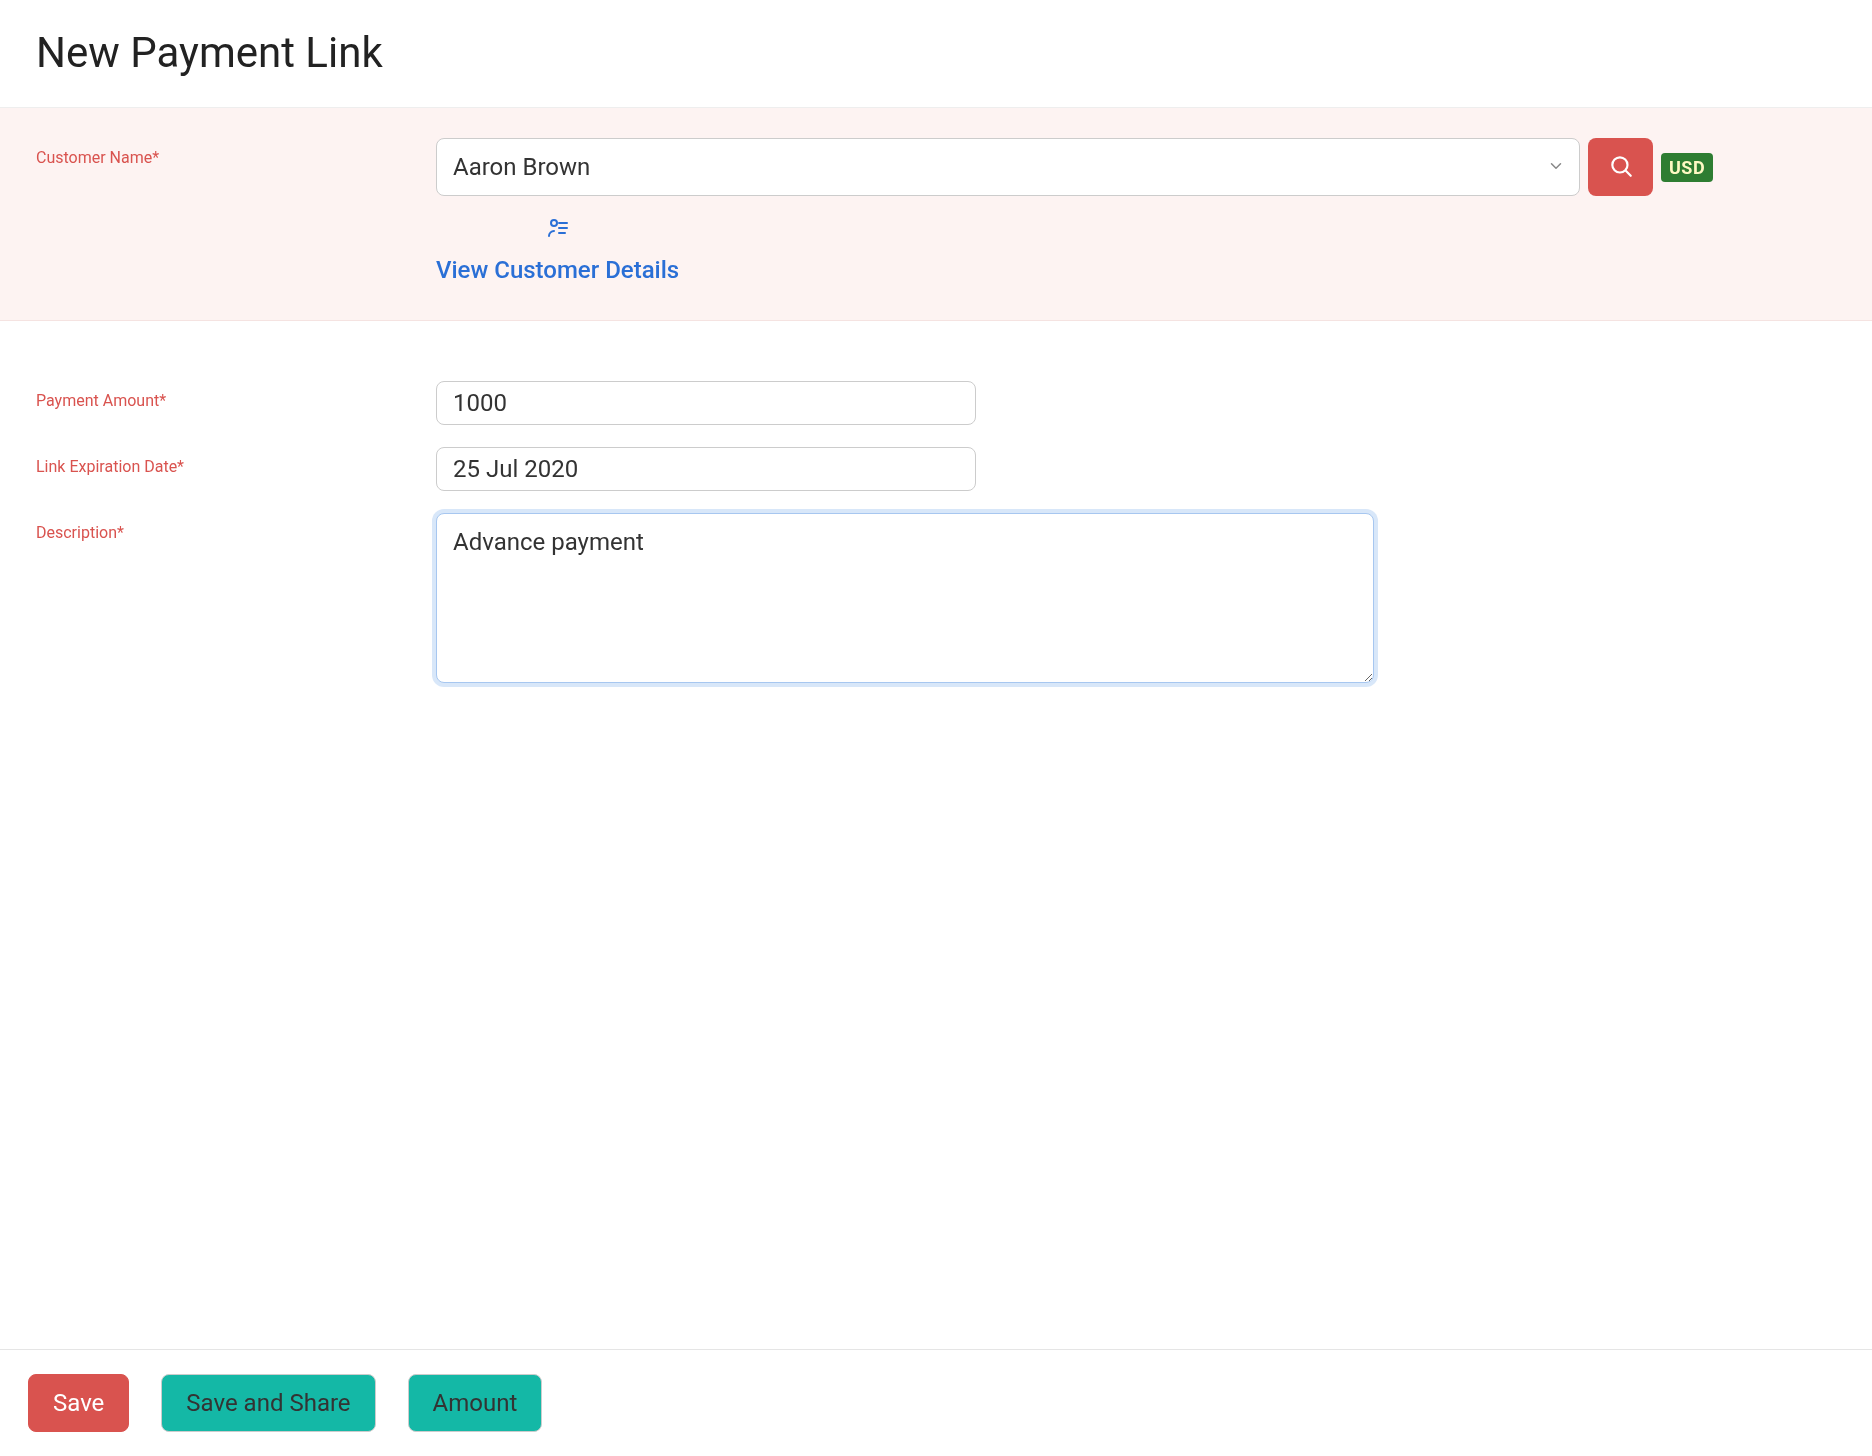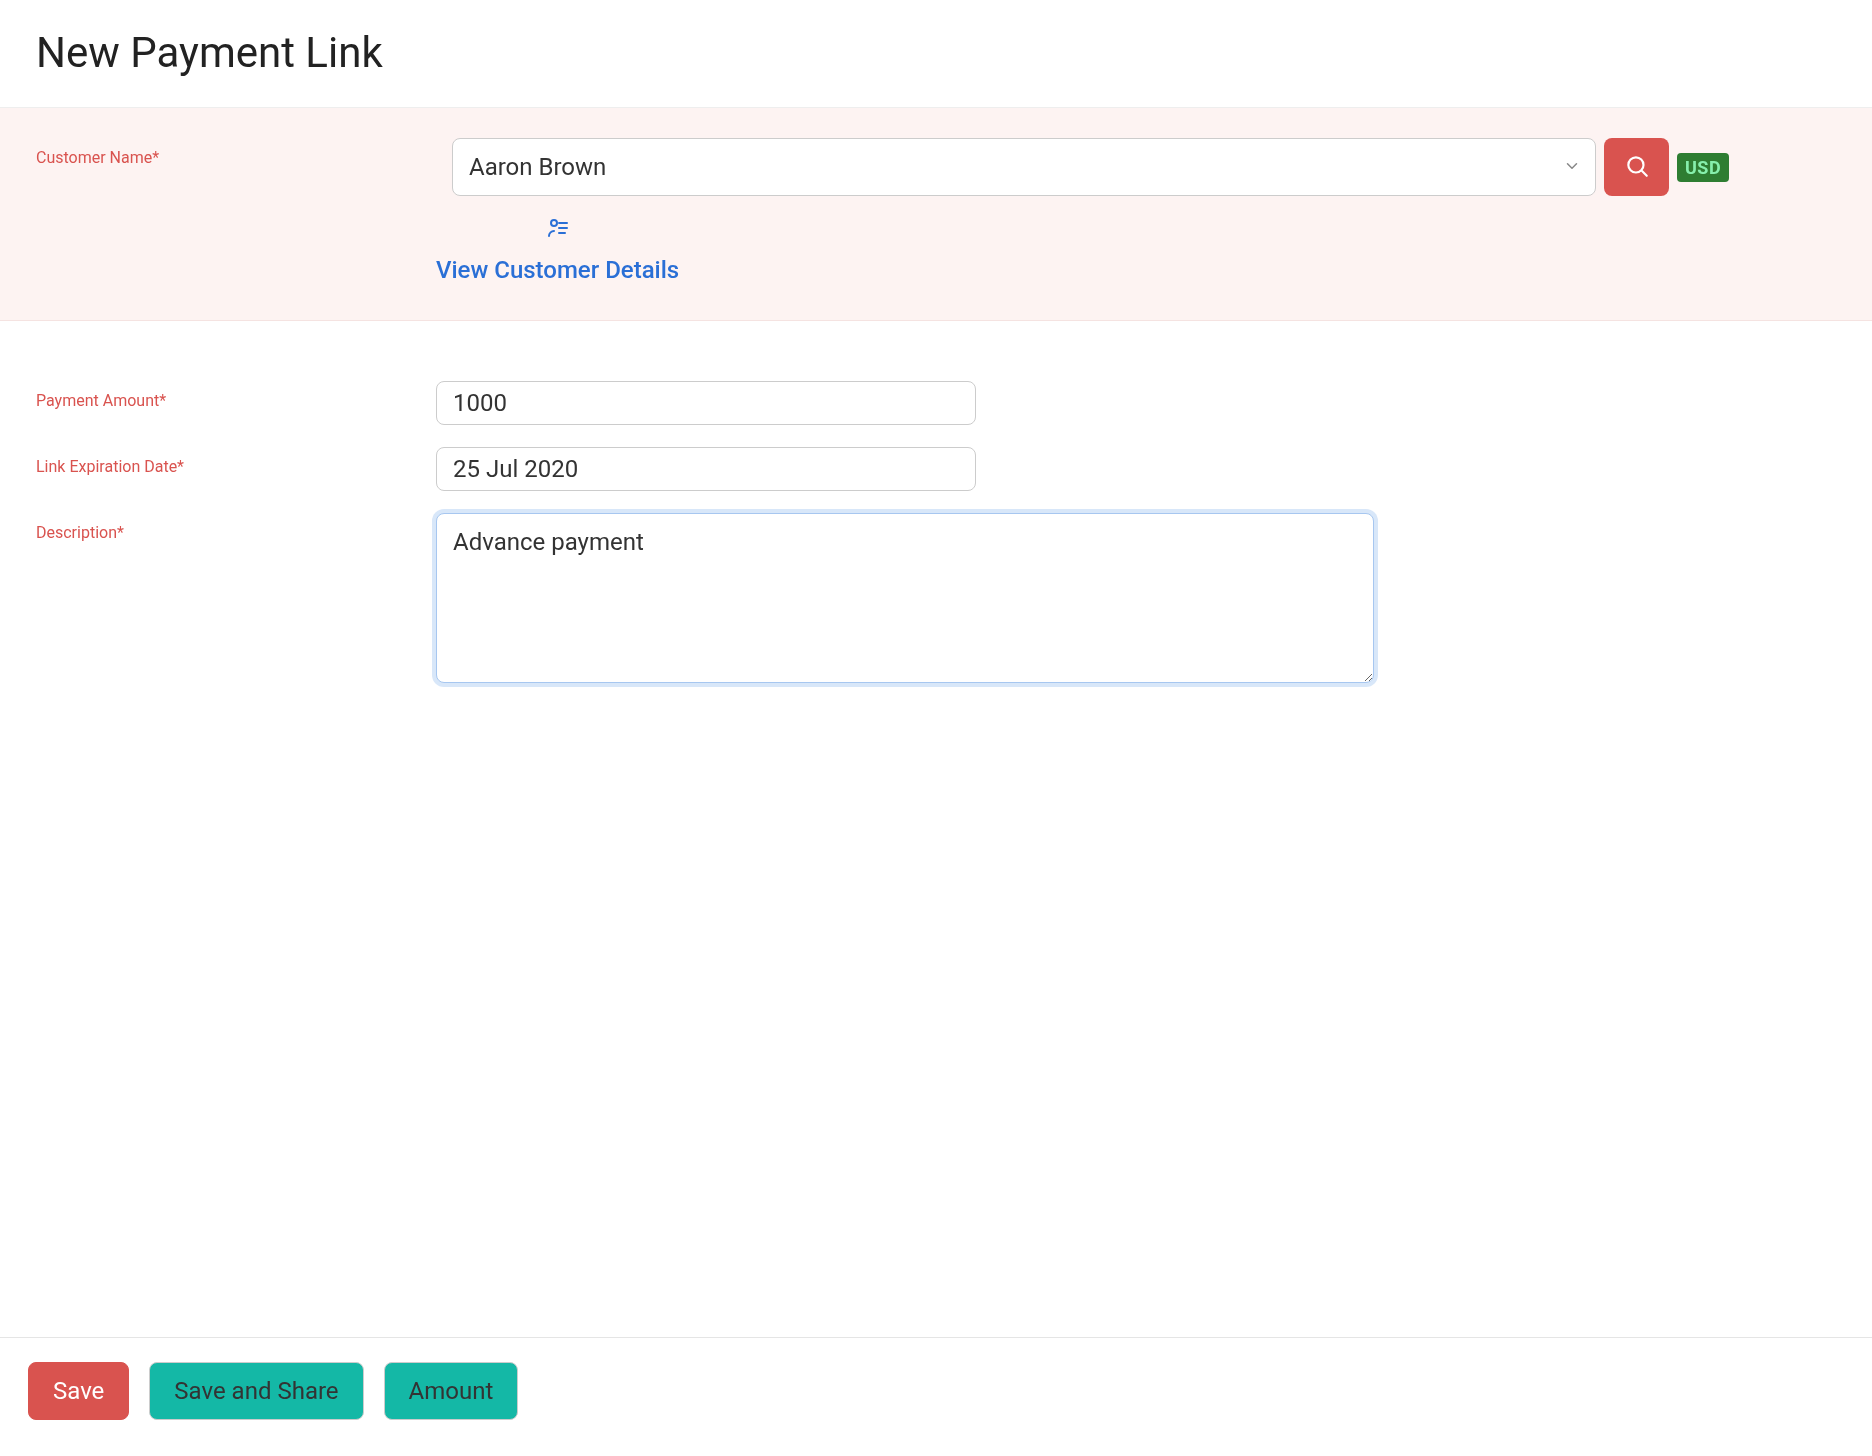--- a/index.html
+++ b/index.html
@@ -57,21 +57,20 @@
     height: 58px;
     background: #fff;
     border: 1px solid #ccc;
     border-radius: 8px;
     display: flex;
     align-items: center;
     padding: 12px 16px;
     font-size: 24px;
     color: #333;
     cursor: pointer;
-    margin-left: 16px;
   }
   .customer-select .chev {
     position: absolute;
     right: 14px;
     top: 50%;
     transform: translateY(-50%);
     color: #888;
   }
   .search-btn {
     width: 65px;
@@ -80,21 +79,21 @@
     border: none;
     border-radius: 8px;
     display: flex;
     align-items: center;
     justify-content: center;
     cursor: pointer;
   }
   .search-btn svg { stroke: #fff; }
   .currency-badge {
     background: #2e7d32;
-    color: #86efac;
+    color: #fef9c3;
     font-size: 18px;
     font-weight: 700;
     padding: 4px 8px;
     border-radius: 4px;
     letter-spacing: 0.5px;
   }
   .view-details {
     margin-top: 20px;
     display: inline-flex;
     align-items: center;
@@ -130,27 +129,27 @@
     padding: 14px 16px;
     font-size: 24px;
     color: #333;
     font-family: inherit;
     resize: both;
     outline: none;
     box-shadow: 0 0 0 4px rgba(100,160,230,0.25);
   }
   .footer {
     position: absolute;
-    bottom: 12px;
+    bottom: 0;
     left: 0;
     right: 0;
     border-top: 1px solid #e5e5e5;
     padding: 24px 28px;
     display: flex;
-    gap: 20px;
+    gap: 32px;
     background: #fff;
   }
   .btn {
     height: 58px;
     padding: 0 24px;
     border-radius: 8px;
     font-size: 24px;
     cursor: pointer;
     border: 1px solid #ccc;
     background: #14b8a6;

